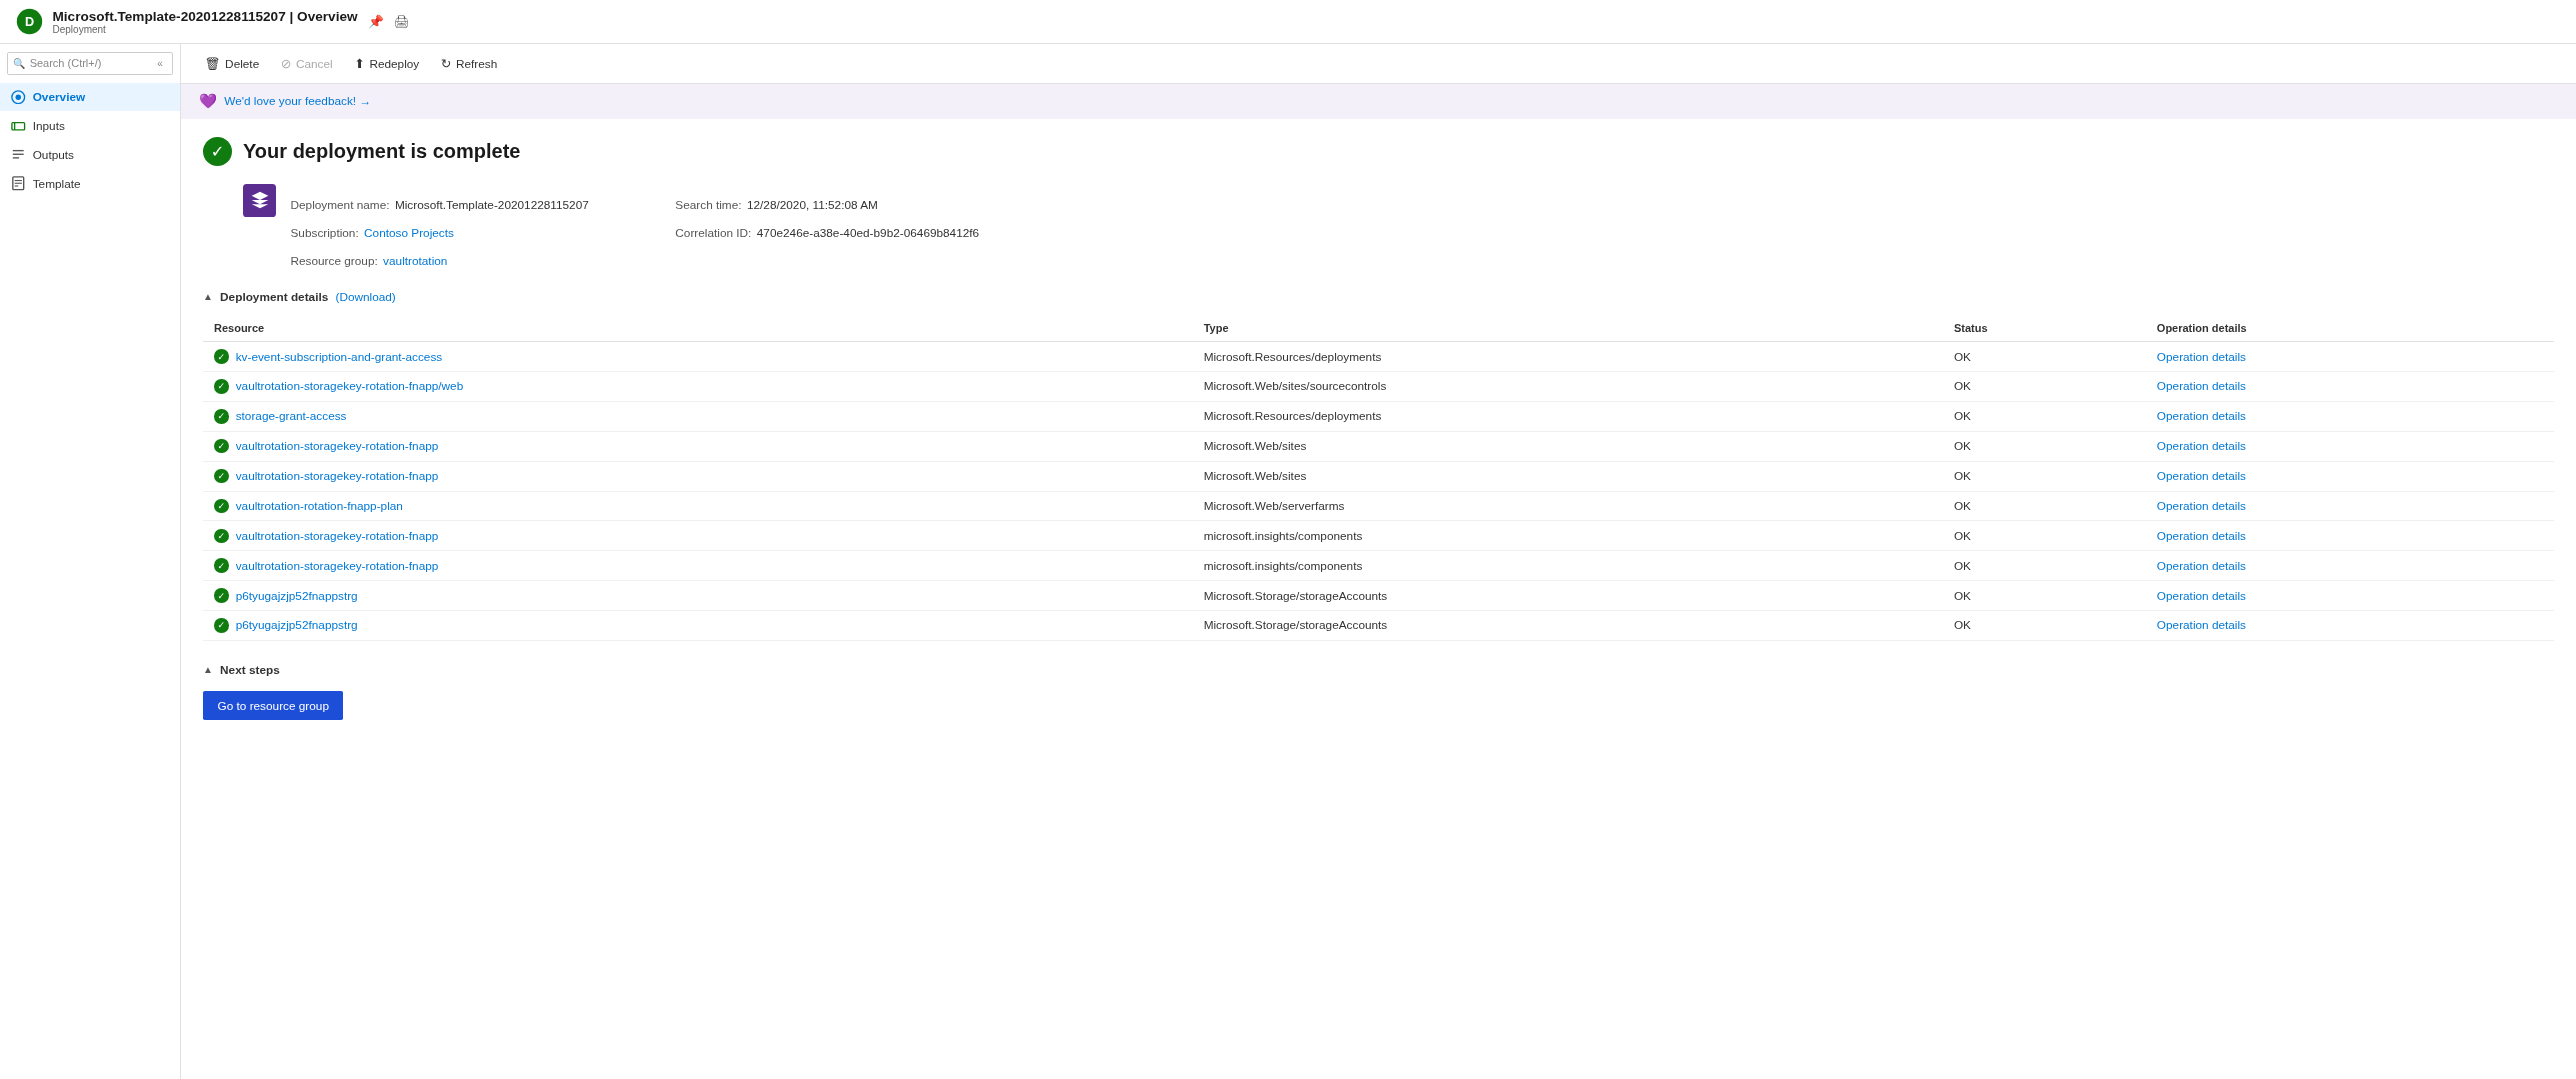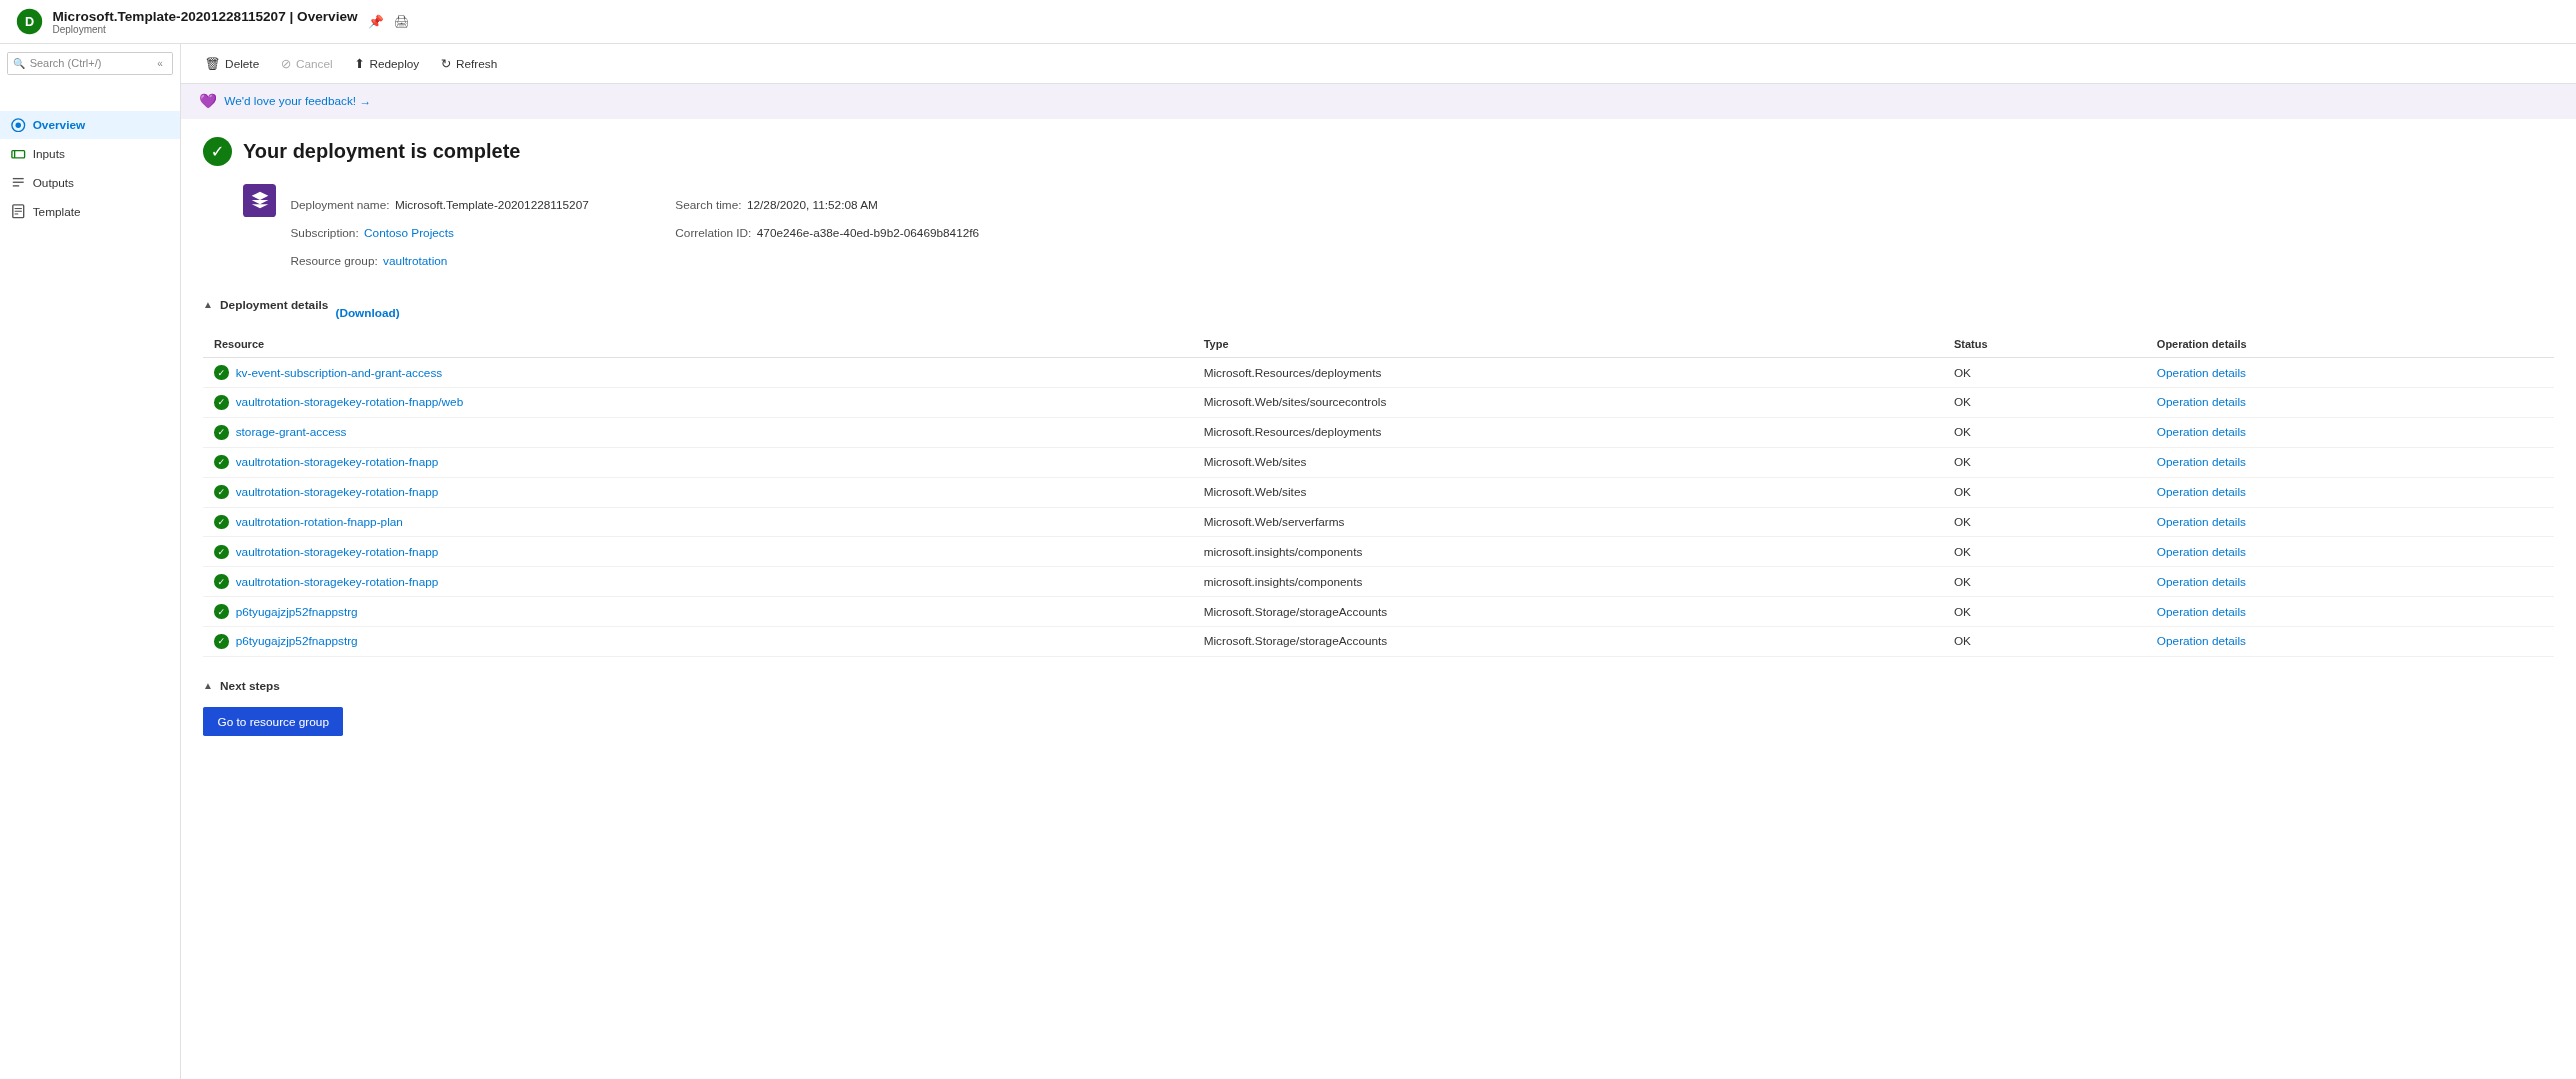--- a/index.html
+++ b/index.html
@@ -48,21 +48,21 @@
       cursor: text;
     }
     .sidebar-search-icon { margin-right: 3.6px; font-size: 10px; color: #888; }
     .sidebar-collapse-btn {
       margin-left: auto;
       color: #888;
       cursor: pointer;
       font-size: 10px;
       padding: 1.8px 3.6px;
     }
-    .sidebar-nav { list-style: none; margin-top: 28px; }
+    .sidebar-nav { list-style: none; }
     .sidebar-nav-item {
       display: flex;
       align-items: center;
       padding: 7.2px 11px;
       cursor: pointer;
       font-size: 11.8px;
       color: #333;
       gap: 7.2px;
     }
     .sidebar-nav-item.active { background: #e8f4ff; color: #0078d4; font-weight: 600; }
@@ -140,21 +140,21 @@
       align-items: center;
       gap: 7.2px;
       margin-bottom: 11px;
       font-size: 11.8px;
       font-weight: 600;
       color: #333;
       cursor: pointer;
       user-select: none;
     }
     .section-chevron { font-size: 10px; color: #555; }
-    .download-link { font-size: 11.8px; color: #0078d4; font-weight: 700; cursor: pointer; margin-top: 16px; }
+    .download-link { font-size: 11.8px; color: #0078d4; font-weight: 400; cursor: pointer; }
 
     
     .data-table {
       width: 100%;
       border-collapse: collapse;
       margin-bottom: 22px;
     }
     .data-table th {
       text-align: left;
       padding: 7.2px 11px;

